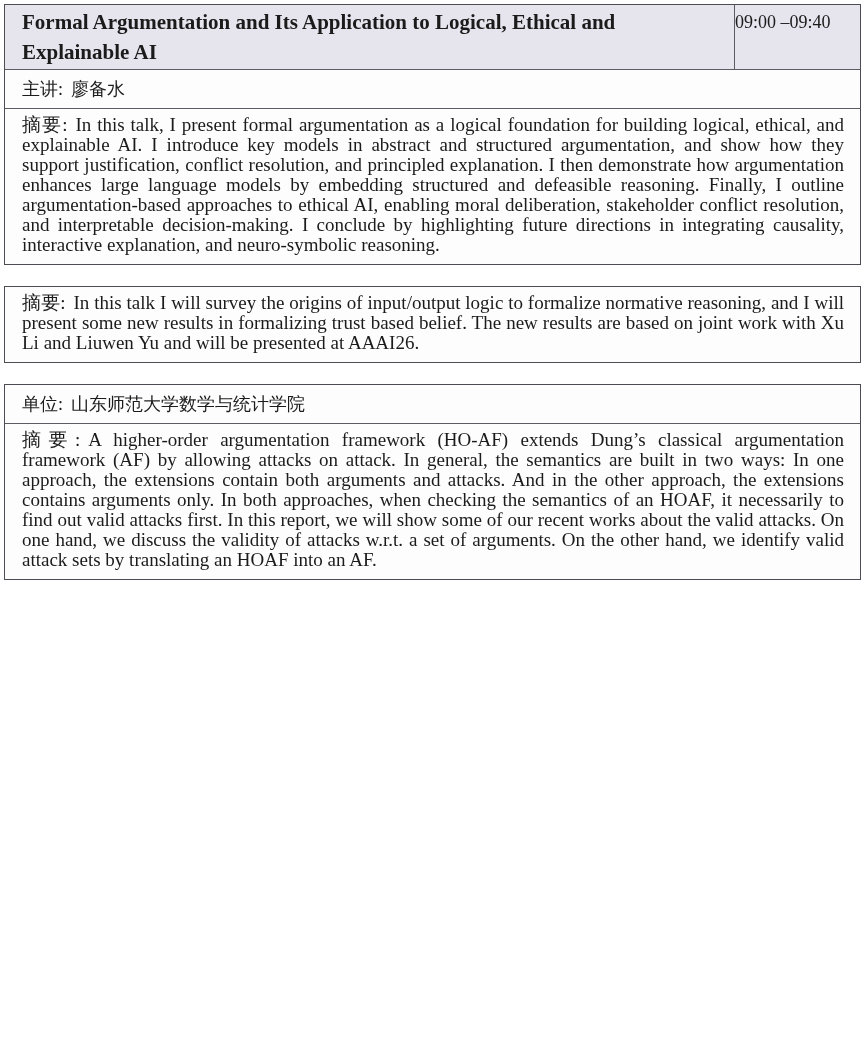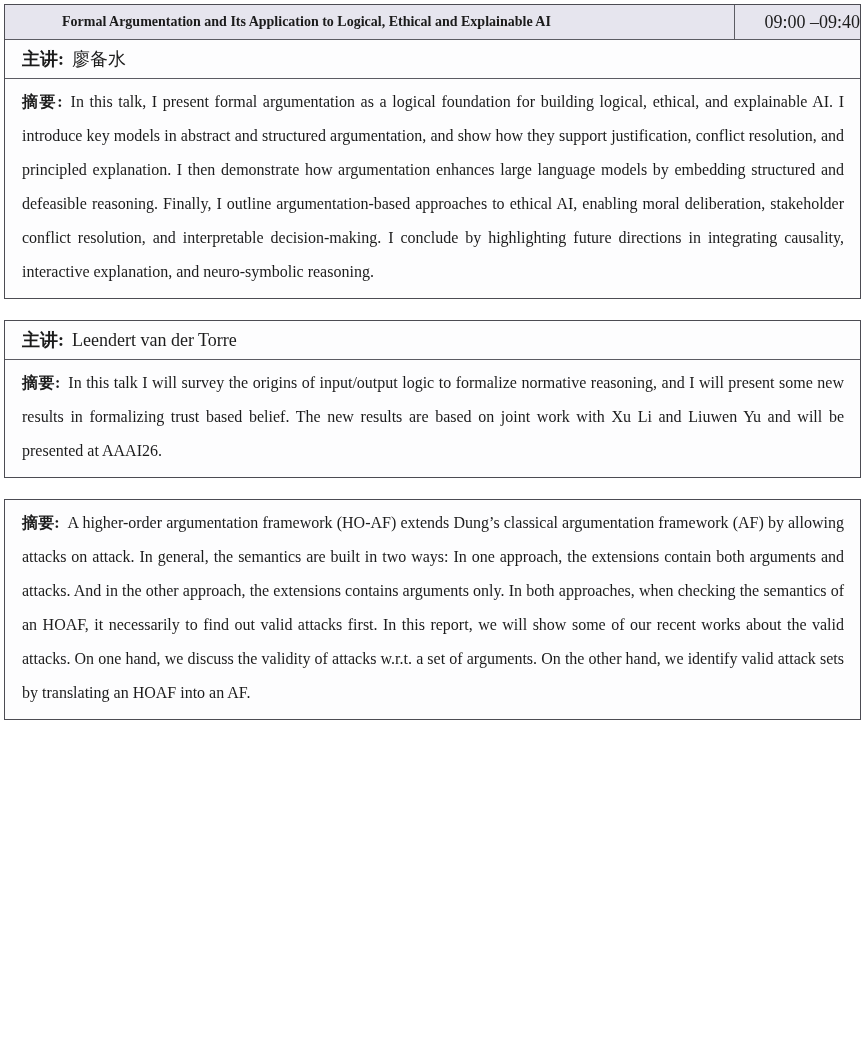--- a/index.html
+++ b/index.html
@@ -24,49 +24,48 @@
   .session-header {
     display: flex;
     align-items: stretch;
     background: #e6e5ee;
     border-bottom: 1px solid #5c5c63;
   }
   .title-cell {
     flex: 1 1 auto;
     padding: 2px 12px 2px 17px;
     font-weight: bold;
-    font-size: 14px;
+    font-size: 21px;
     line-height: 30px;
-    margin-left: 40px;
   }
   .time-cell {
     flex: 0 0 125px;
     width: 125px;
     border-left: 1px solid #5c5c63;
-    text-align: right;
+    text-align: left;
     padding-top: 2px;
     font-size: 18px;
     line-height: 30px;
     white-space: nowrap;
   }
 
   .meta-row {
     padding: 4px 14px 4px 17px;
     font-size: 18px;
     line-height: 30px;
     border-bottom: 1px solid #5c5c63;
   }
   .lbl {
-    font-weight: bold;
+    font-weight: normal;
     margin-right: 8px;
   }
   .abstract-row {
     padding: 6px 16px 9px 17px;
-    font-size: 16px;
-    line-height: 34px;
+    font-size: 19px;
+    line-height: 20px;
     text-align: justify;
   }
 </style>
 </head>
 <body>
 
 <div class="page">
 
   <div class="session-card">
     <div class="session-header">
@@ -75,27 +74,27 @@
     </div>
     <div class="meta-row">
       <span class="lbl">主讲:</span><span>廖备水</span>
     </div>
     <div class="abstract-row">
       <span class="lbl">摘要:</span><span>In this talk, I present formal argumentation as a logical foundation for building logical, ethical, and explainable AI. I introduce key models in abstract and structured argumentation, and show how they support justification, conflict resolution, and principled explanation. I then demonstrate how argumentation enhances large language models by embedding structured and defeasible reasoning. Finally, I outline argumentation-based approaches to ethical AI, enabling moral deliberation, stakeholder conflict resolution, and interpretable decision-making. I conclude by highlighting future directions in integrating causality, interactive explanation, and neuro-symbolic reasoning.</span>
     </div>
   </div>
 
   <div class="session-card">
-    <div class="meta-row">
-      <span class="lbl">主讲:</span><span>Leendert van der Torre</span>
-    </div>
     <div class="abstract-row">
       <span class="lbl">摘要:</span><span>In this talk I will survey the origins of input/output logic to formalize normative reasoning, and I will present some new results in formalizing trust based belief. The new results are based on joint work with Xu Li and Liuwen Yu and will be presented at AAAI26.</span>
     </div>
   </div>
 
   <div class="session-card">
+    <div class="meta-row">
+      <span class="lbl">单位:</span><span>山东师范大学数学与统计学院</span>
+    </div>
     <div class="abstract-row">
       <span class="lbl">摘要:</span><span>A higher-order argumentation framework (HO-AF) extends Dung’s classical argumentation framework (AF) by allowing attacks on attack. In general, the semantics are built in two ways: In one approach, the extensions contain both arguments and attacks. And in the other approach, the extensions contains arguments only. In both approaches, when checking the semantics of an HOAF, it necessarily to find out valid attacks first. In this report, we will show some of our recent works about the valid attacks. On one hand, we discuss the validity of attacks w.r.t. a set of arguments. On the other hand, we identify valid attack sets by translating an HOAF into an AF.</span>
     </div>
   </div>
 
 </div>
 
 </body></html>

